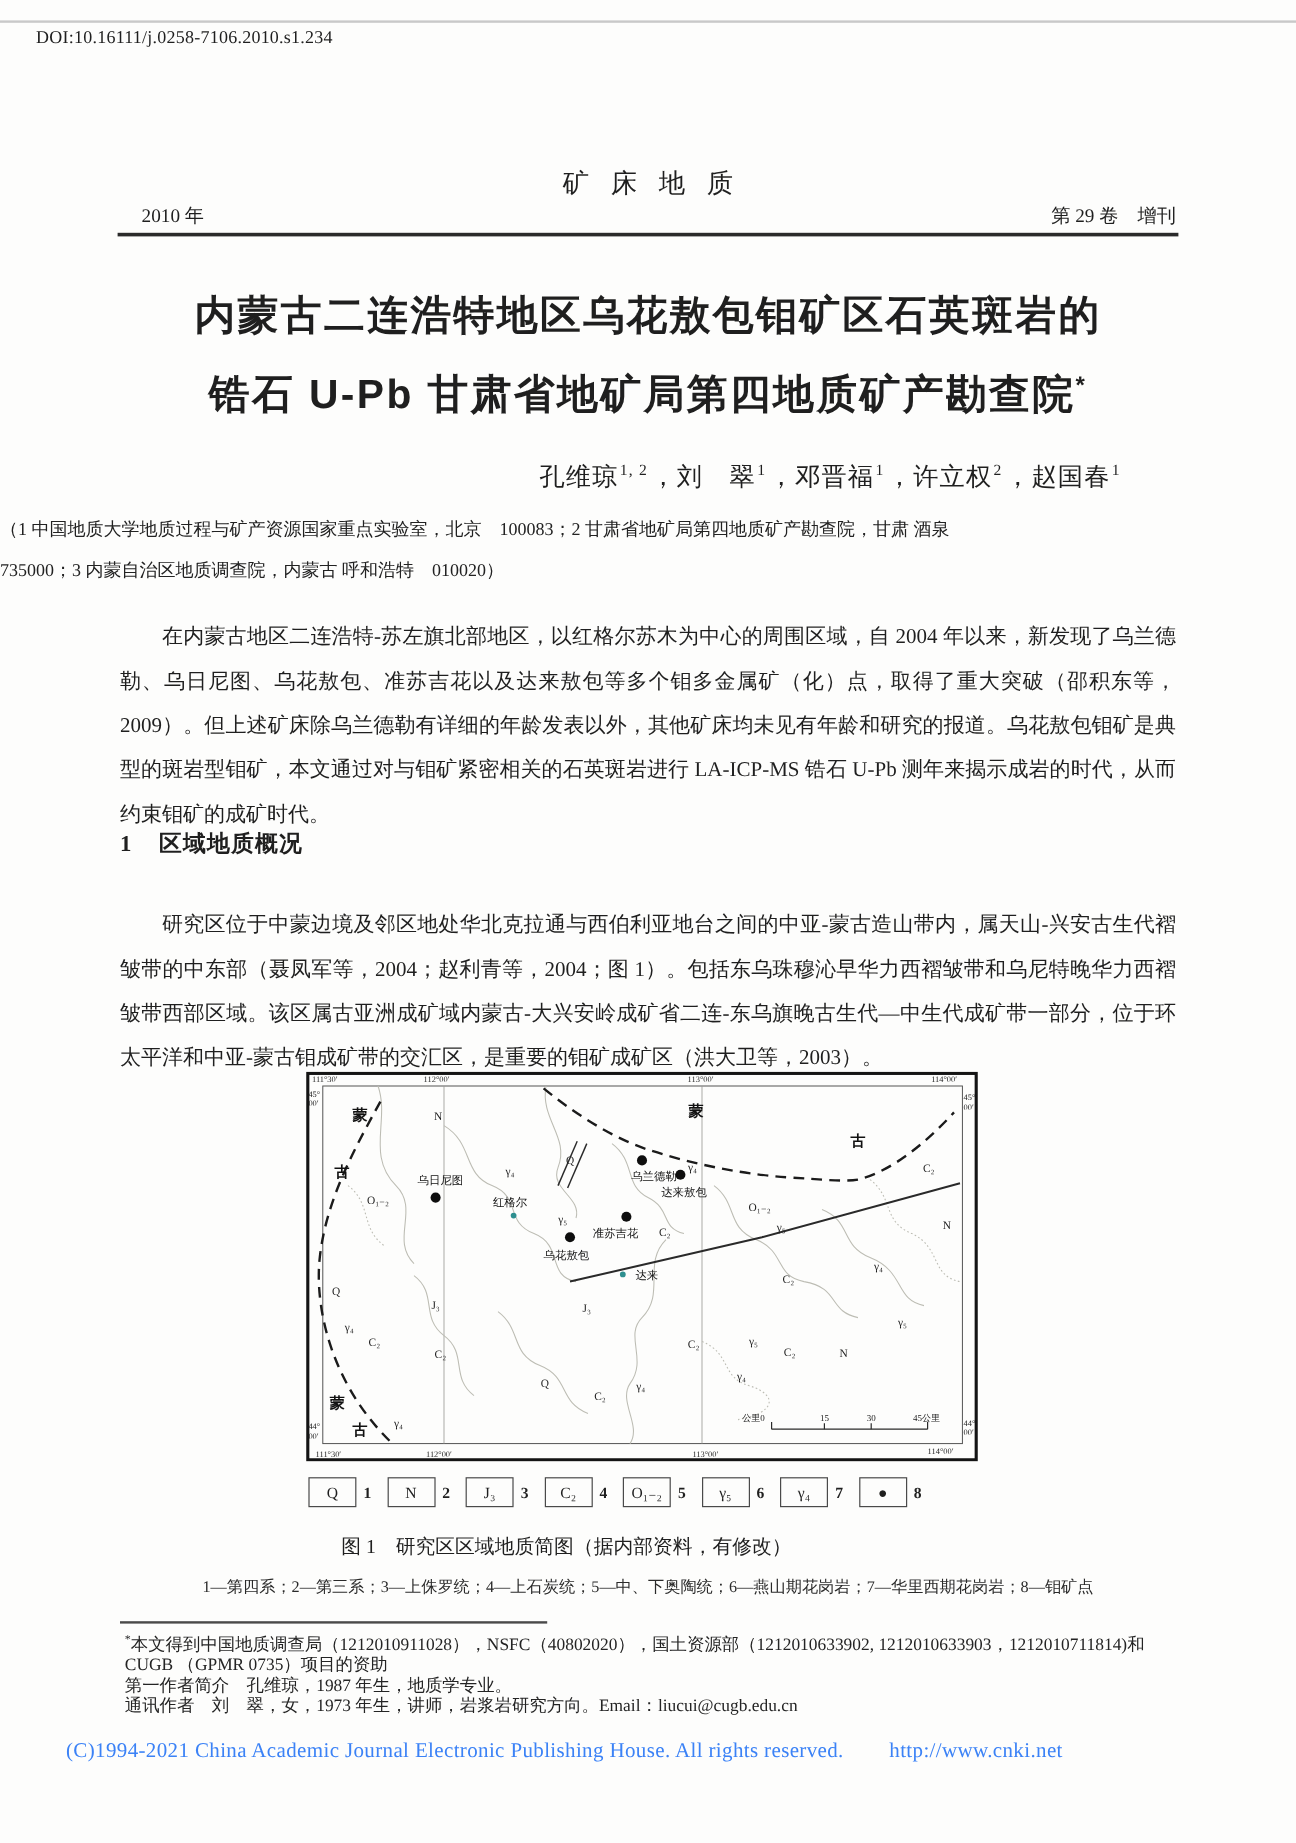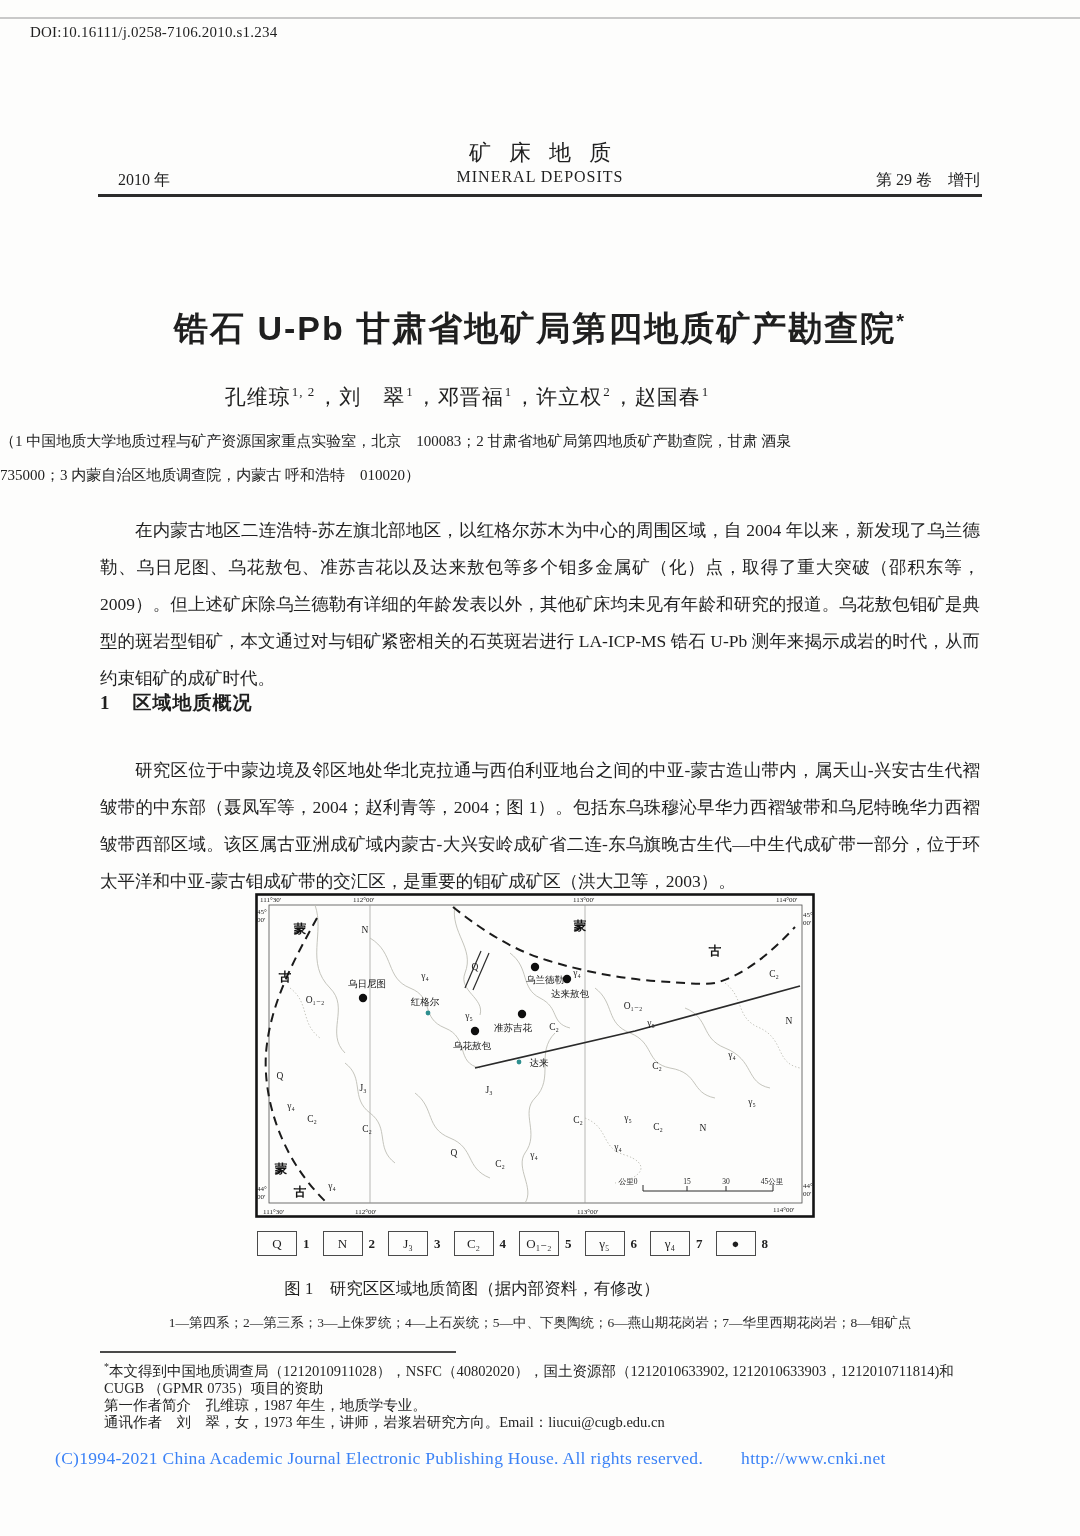--- a/index.html
+++ b/index.html
@@ -14,21 +14,21 @@
   #journal-cn{top:138px;left:0;width:1080px;text-align:center;font-size:22px;letter-spacing:18px;text-indent:18px;}
   #journal-en{top:168px;left:0;width:1080px;text-align:center;font-size:16px;letter-spacing:1px;}
   #journal-year{top:170px;left:118px;font-size:16px;}
   #journal-vol{top:170px;right:100px;font-size:16px;}
   #header-rule{top:194px;left:98px;width:884px;height:3px;background:#2b2b2b;}
   .title-line{left:0;width:1080px;text-align:center;font-size:34px;font-weight:bold;
     font-family:"Liberation Sans","DejaVu Sans",sans-serif;letter-spacing:2px;}
   #title-line1{top:240px;}
   #title-line2{top:306px;}
   .title-line sup{font-size:20px;}
-  #author-line{top:383px;left:0;width:936px;text-align:center;font-size:21px;letter-spacing:1px;}
+  #author-line{top:383px;left:0;width:936px;text-align:right;font-size:21px;letter-spacing:1px;}
   #author-line sup{font-size:13px;margin:0 2px 0 1px;}
   .affil{left:0;width:1080px;text-align:left;font-size:15px;color:#222;}
   #affil1{top:432px;}
   #affil2{top:466px;}
   .para{left:100px;width:880px;font-size:17.5px;line-height:37px;text-align:justify;text-indent:2em;}
   #abstract{top:512px;}
   #section1-heading{top:690px;left:100px;font-size:19px;font-weight:600;letter-spacing:1px;}
   #section1-heading .sec-num{margin-right:22px;}
   #section1-para{top:752px;}
   #map-wrap{top:893px;left:255px;width:620px;height:325px;}
@@ -56,25 +56,25 @@
 </head>
 <body>
 
 <div id="page">
 
   <div class="abs" id="top-scan-line"></div>
 
   <div class="abs" id="doi">DOI:10.16111/j.0258-7106.2010.s1.234</div>
 
   <div class="abs" id="journal-cn">矿床地质</div>
-  <div class="abs" id="journal-en">MINERAL DEPOSITS</div>
   <div class="abs" id="journal-year">2010 年</div>
   <div class="abs" id="journal-vol">第 29 卷　增刊</div>
   <div class="abs" id="header-rule"></div>
 
+  <div class="abs title-line" id="title-line1">内蒙古二连浩特地区乌花敖包钼矿区石英斑岩的</div>
   <div class="abs title-line" id="title-line2"><span>锆石 U-Pb 甘肃省地矿局第四地质矿产勘查院</span><sup>*</sup></div>
 
   <div class="abs" id="author-line"><span>孔维琼</span><sup>1, 2</sup>，<span>刘　翠</span><sup>1</sup>，<span>邓晋福</span><sup>1</sup>，<span>许立权</span><sup>2</sup>，<span>赵国春</span><sup>1</sup></div>
 
   <div class="abs affil" id="affil1">（1 中国地质大学地质过程与矿产资源国家重点实验室，北京　100083；2 甘肃省地矿局第四地质矿产勘查院，甘肃 酒泉</div>
   <div class="abs affil" id="affil2">735000；3 内蒙自治区地质调查院，内蒙古 呼和浩特　010020）</div>
 
   <div class="abs para" id="abstract">在内蒙古地区二连浩特-苏左旗北部地区，以红格尔苏木为中心的周围区域，自 2004 年以来，新发现了乌兰德勒、乌日尼图、乌花敖包、准苏吉花以及达来敖包等多个钼多金属矿（化）点，取得了重大突破（邵积东等，2009）。但上述矿床除乌兰德勒有详细的年龄发表以外，其他矿床均未见有年龄和研究的报道。乌花敖包钼矿是典型的斑岩型钼矿，本文通过对与钼矿紧密相关的石英斑岩进行 LA-ICP-MS 锆石 U-Pb 测年来揭示成岩的时代，从而约束钼矿的成矿时代。</div>
 
   <div class="abs" id="section1-heading">

